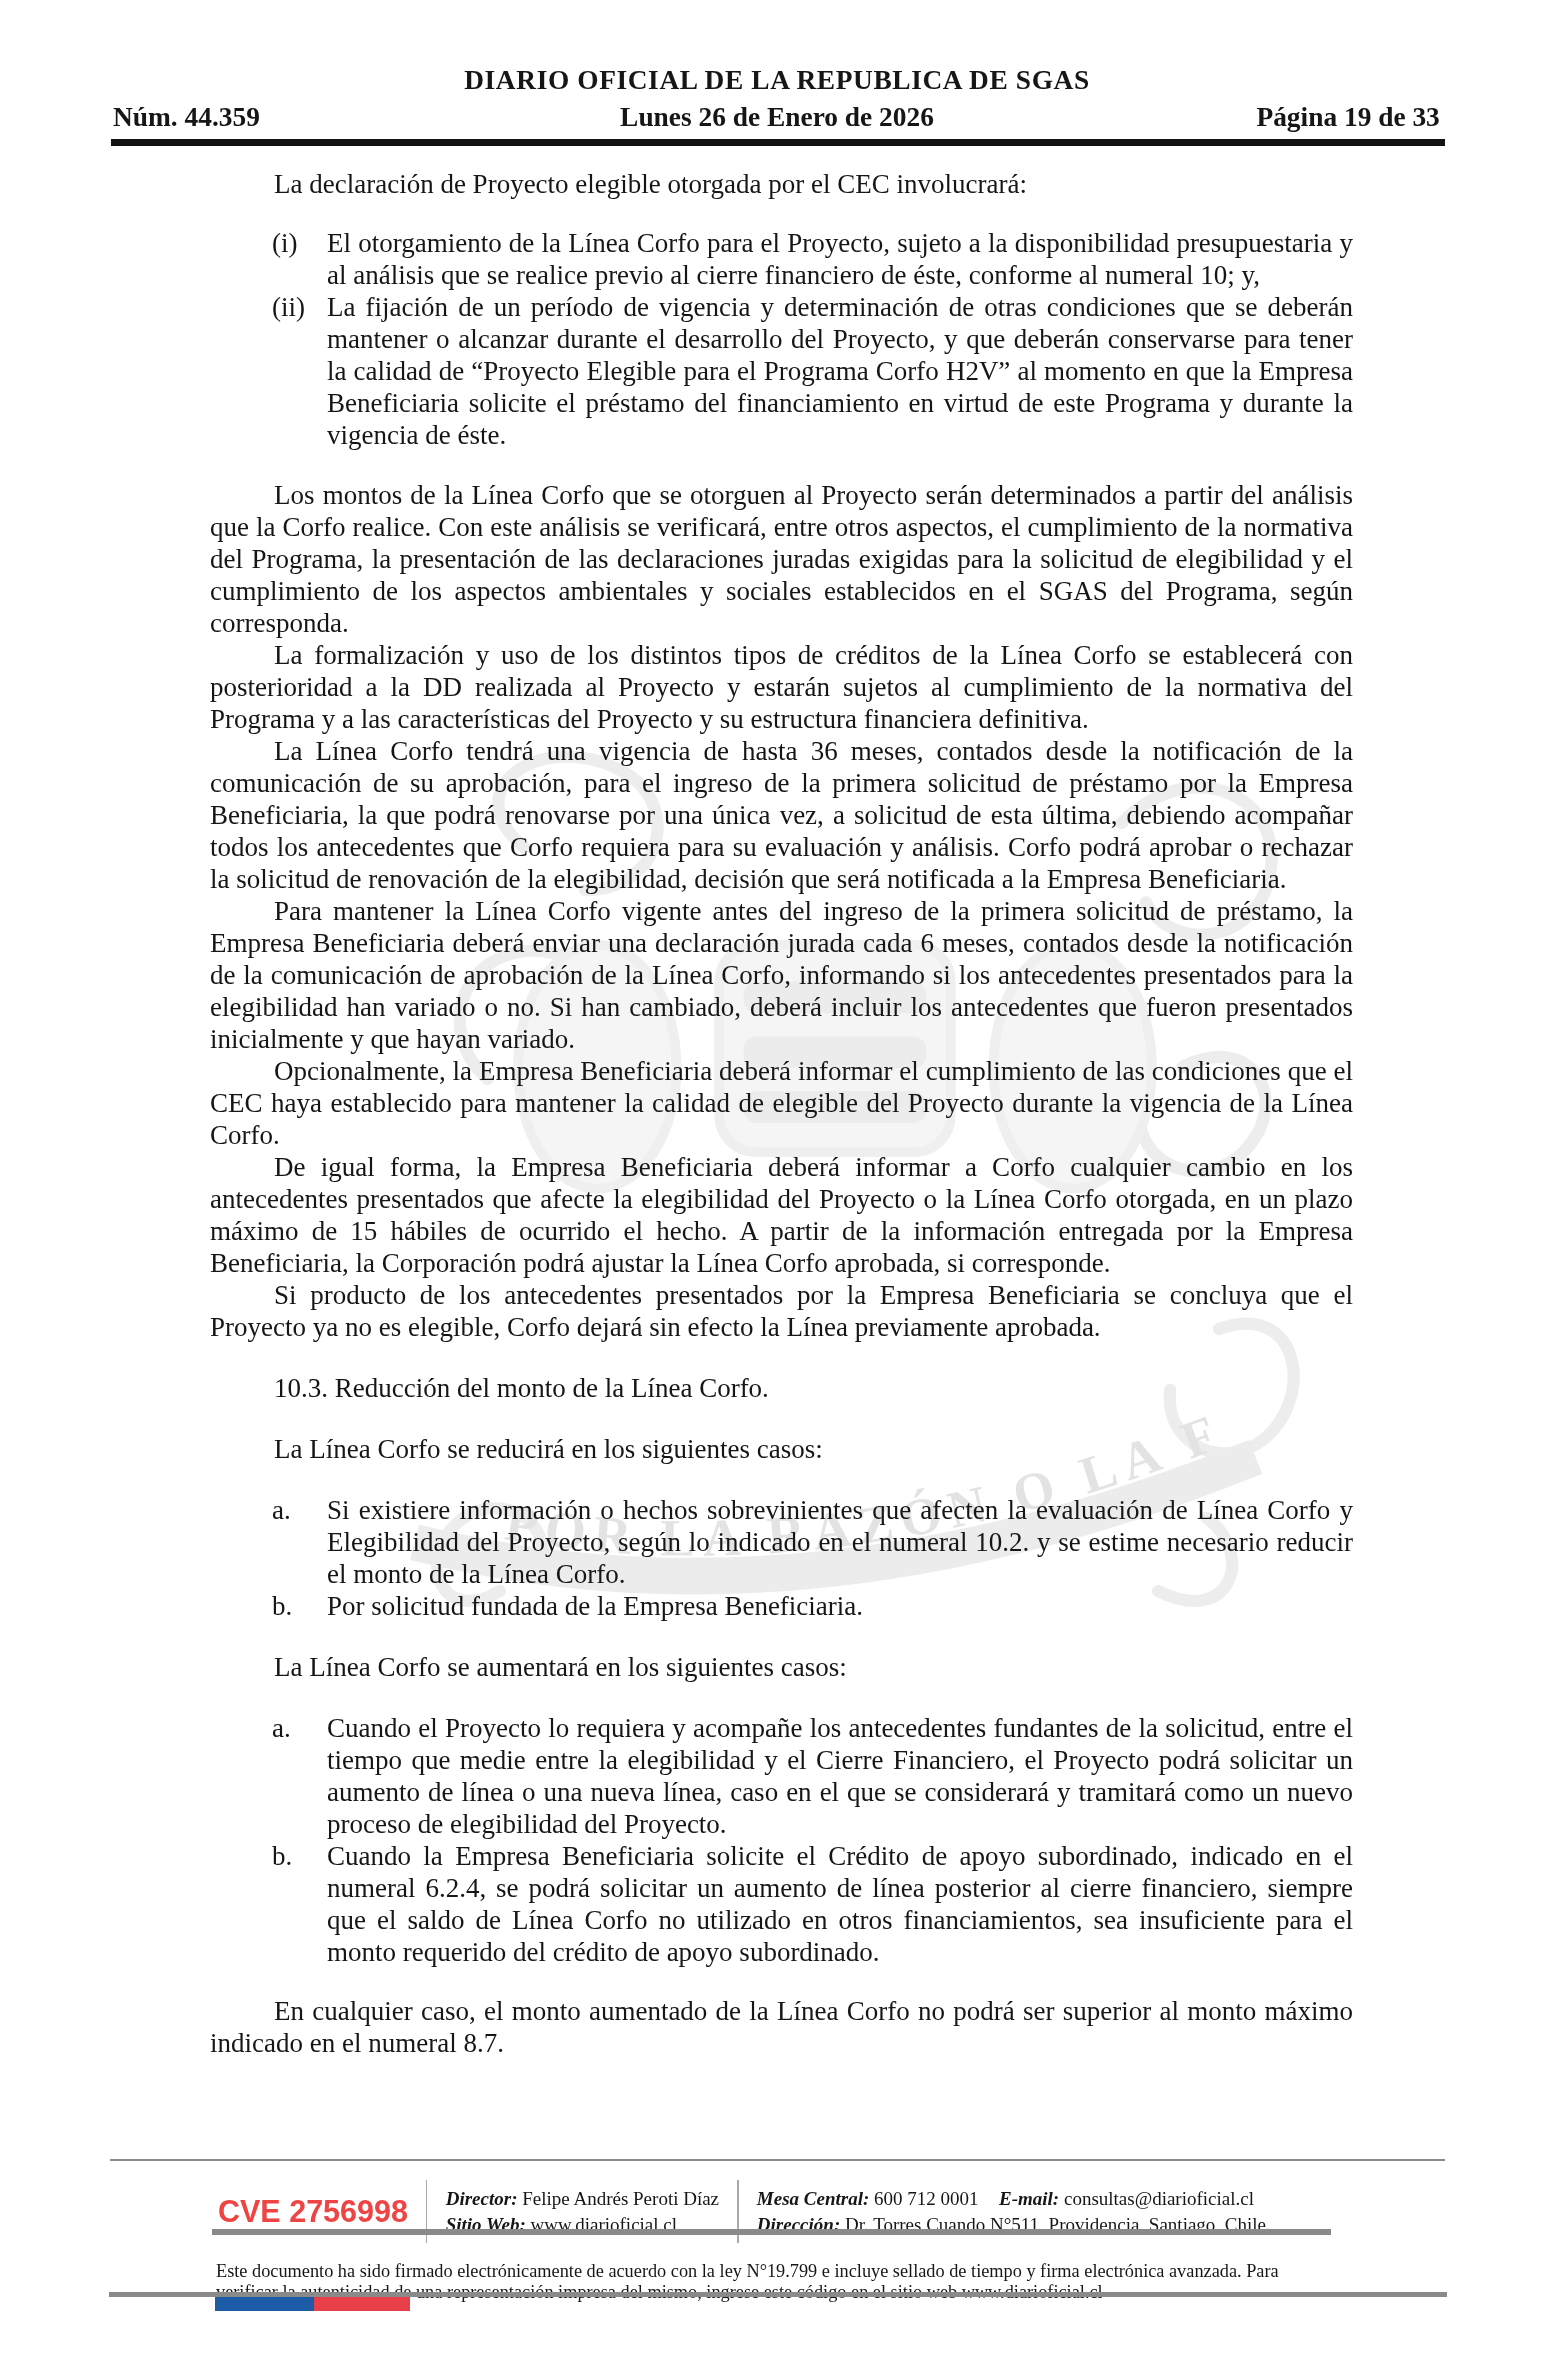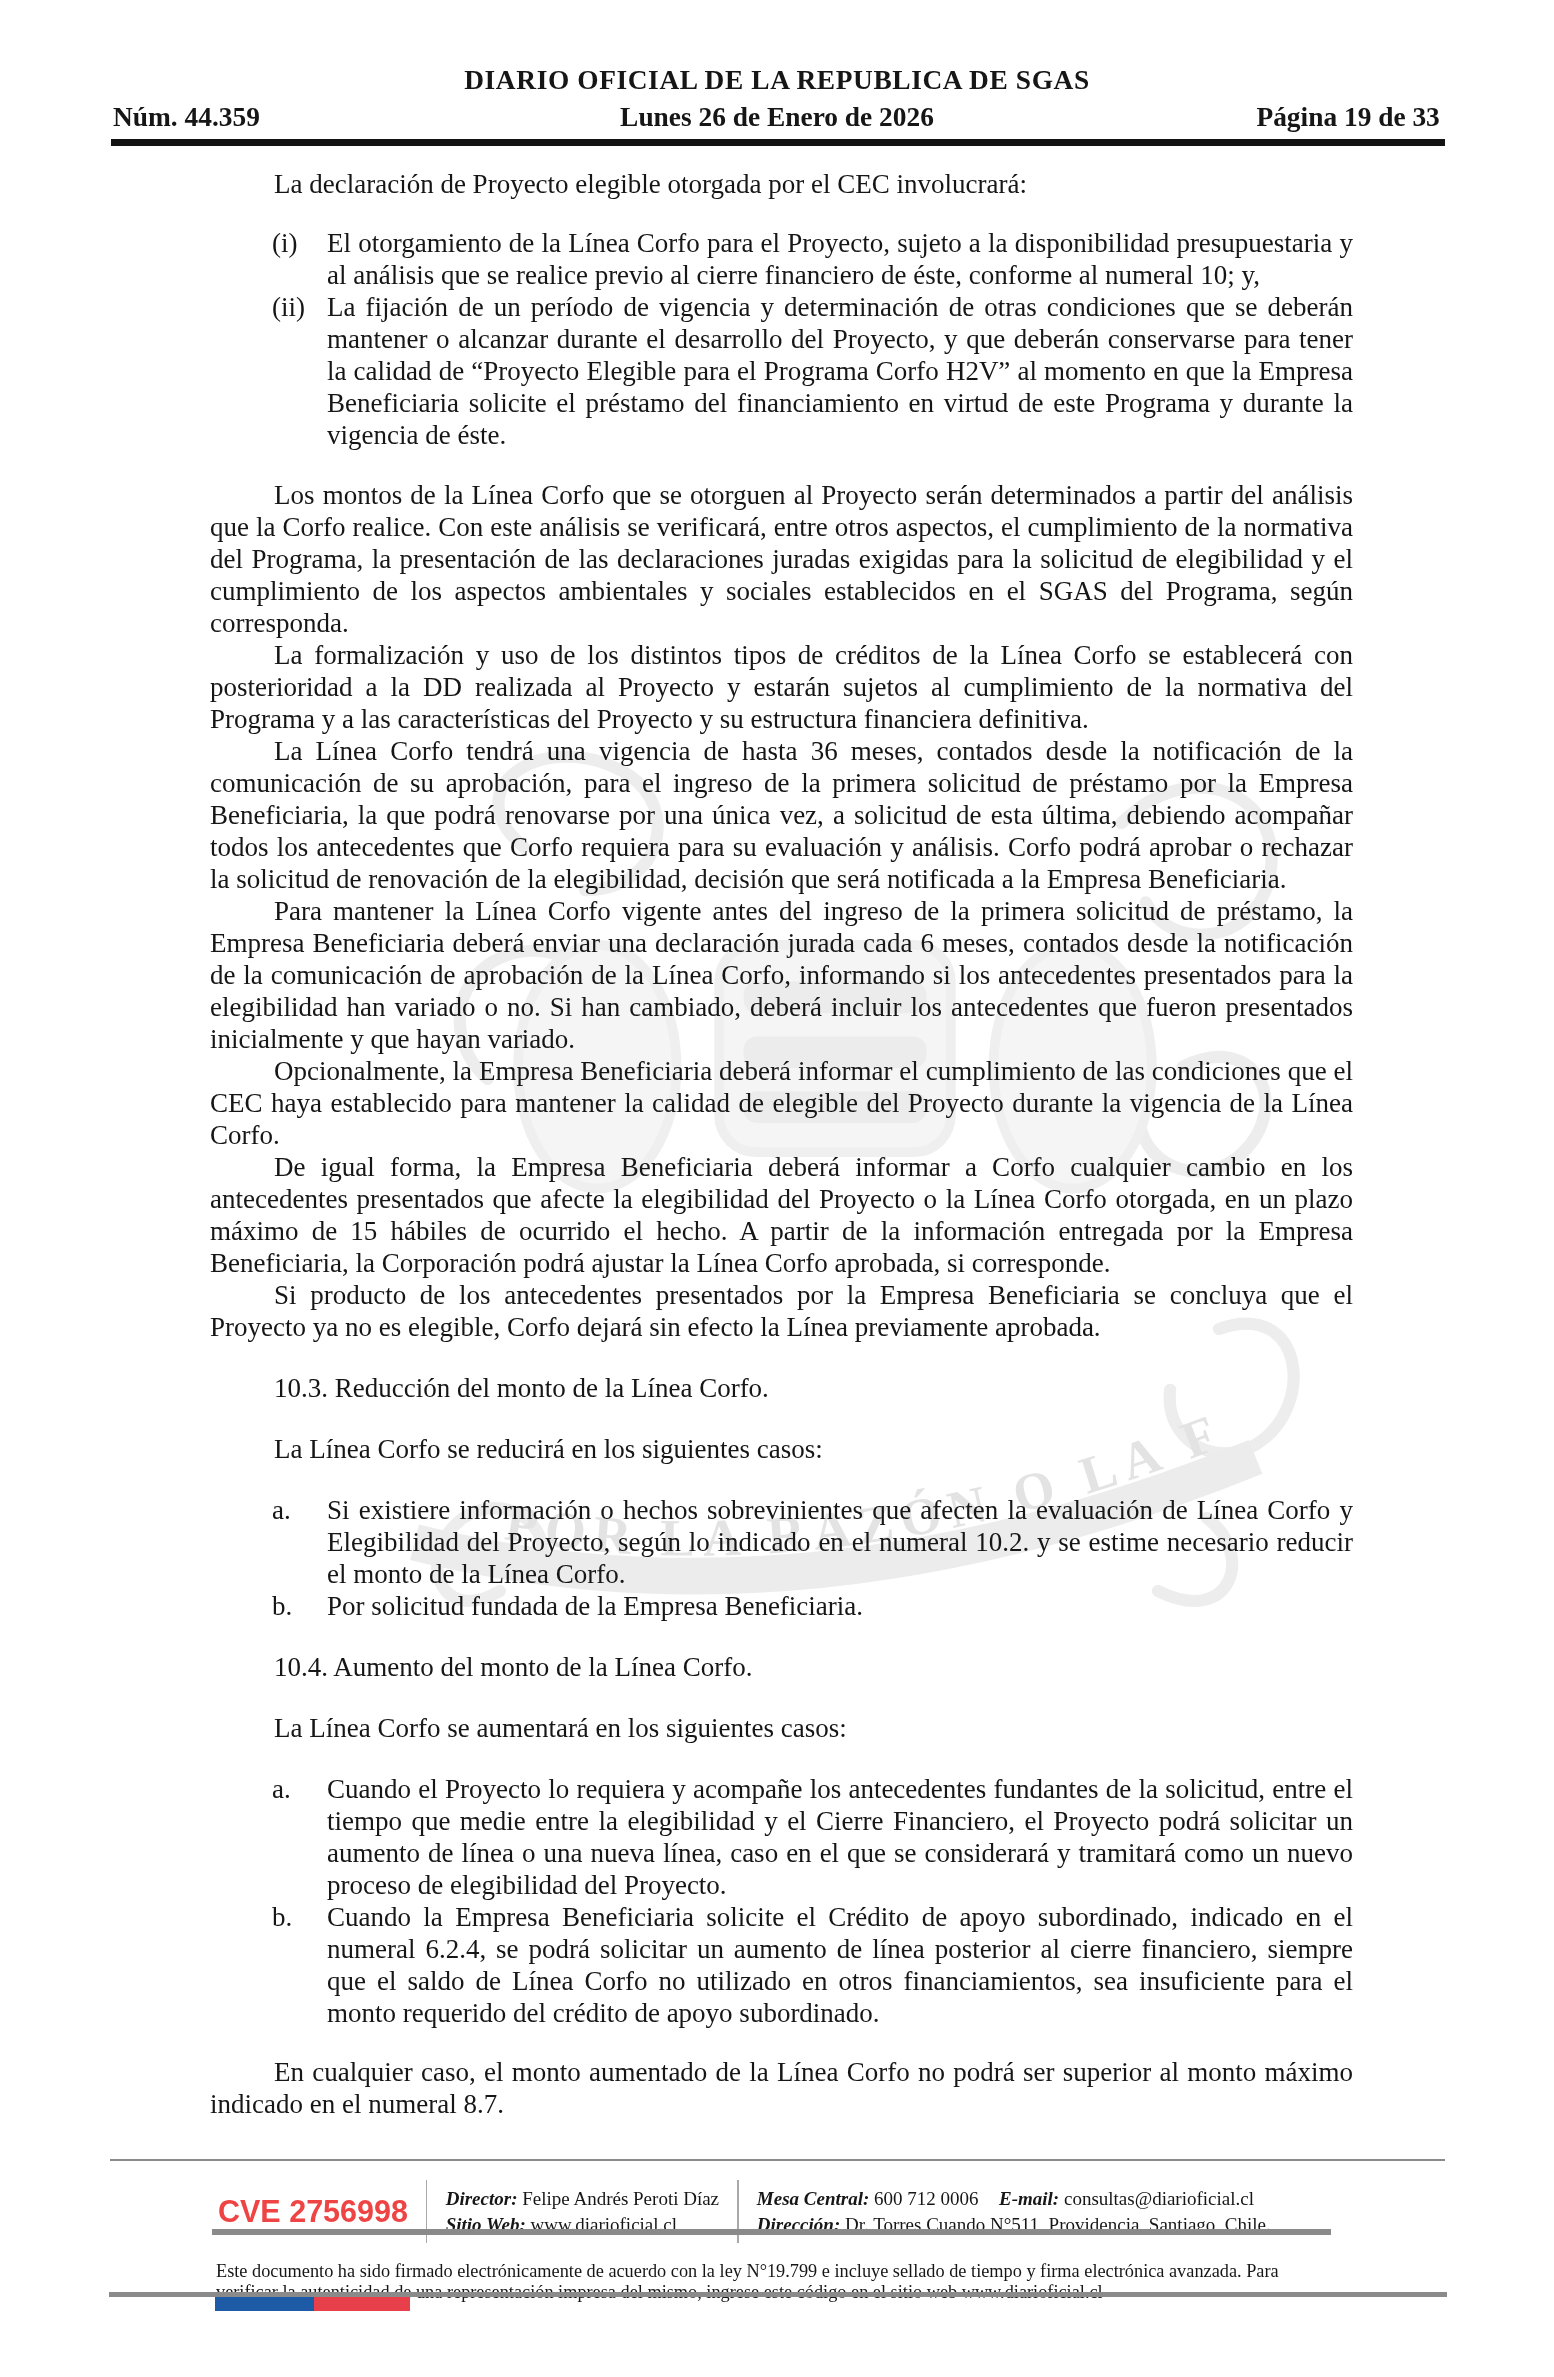--- a/index.html
+++ b/index.html
@@ -130,21 +130,20 @@
 
     <div class="li gap2">
       <span class="mk">a.</span>
       <span>Si existiere información o hechos sobrevinientes que afecten la evaluación de Línea Corfo y Elegibilidad del Proyecto, según lo indicado en el numeral 10.2. y se estime necesario reducir el monto de la Línea Corfo.</span>
     </div>
     <div class="li">
       <span class="mk">b.</span>
       <span>Por solicitud fundada de la Empresa Beneficiaria.</span>
     </div>
 
-    <p class="single gap2">10.4. Aumento del monto de la Línea Corfo.</p>
     <p class="single gap2">La Línea Corfo se aumentará en los siguientes casos:</p>
 
     <div class="li gap2">
       <span class="mk">a.</span>
       <span>Cuando el Proyecto lo requiera y acompañe los antecedentes fundantes de la solicitud, entre el tiempo que medie entre la elegibilidad y el Cierre Financiero, el Proyecto podrá solicitar un aumento de línea o una nueva línea, caso en el que se considerará y tramitará como un nuevo proceso de elegibilidad del Proyecto.</span>
     </div>
     <div class="li">
       <span class="mk">b.</span>
       <span>Cuando la Empresa Beneficiaria solicite el Crédito de apoyo subordinado, indicado en el numeral 6.2.4, se podrá solicitar un aumento de línea posterior al cierre financiero, siempre que el saldo de Línea Corfo no utilizado en otros financiamientos, sea insuficiente para el monto requerido del crédito de apoyo subordinado.</span>
     </div>
@@ -164,21 +163,21 @@
       </div>
       <div>
         <b>Sitio Web:</b>
         <span>www.diarioficial.cl</span>
       </div>
     </div>
     <div class="f-vdiv"></div>
     <div class="f-block">
       <div>
         <b>Mesa Central:</b>
-        <span>600 712 0006</span>
+        <span>600 712 0001</span>
         <span class="sp"></span>
         <b>E-mail:</b>
         <span>consultas@diarioficial.cl</span>
       </div>
       <div>
         <b>Dirección:</b>
         <span>Dr. Torres Cuando N°511, Providencia, Santiago, Chile.</span>
       </div>
     </div>
   </div>

